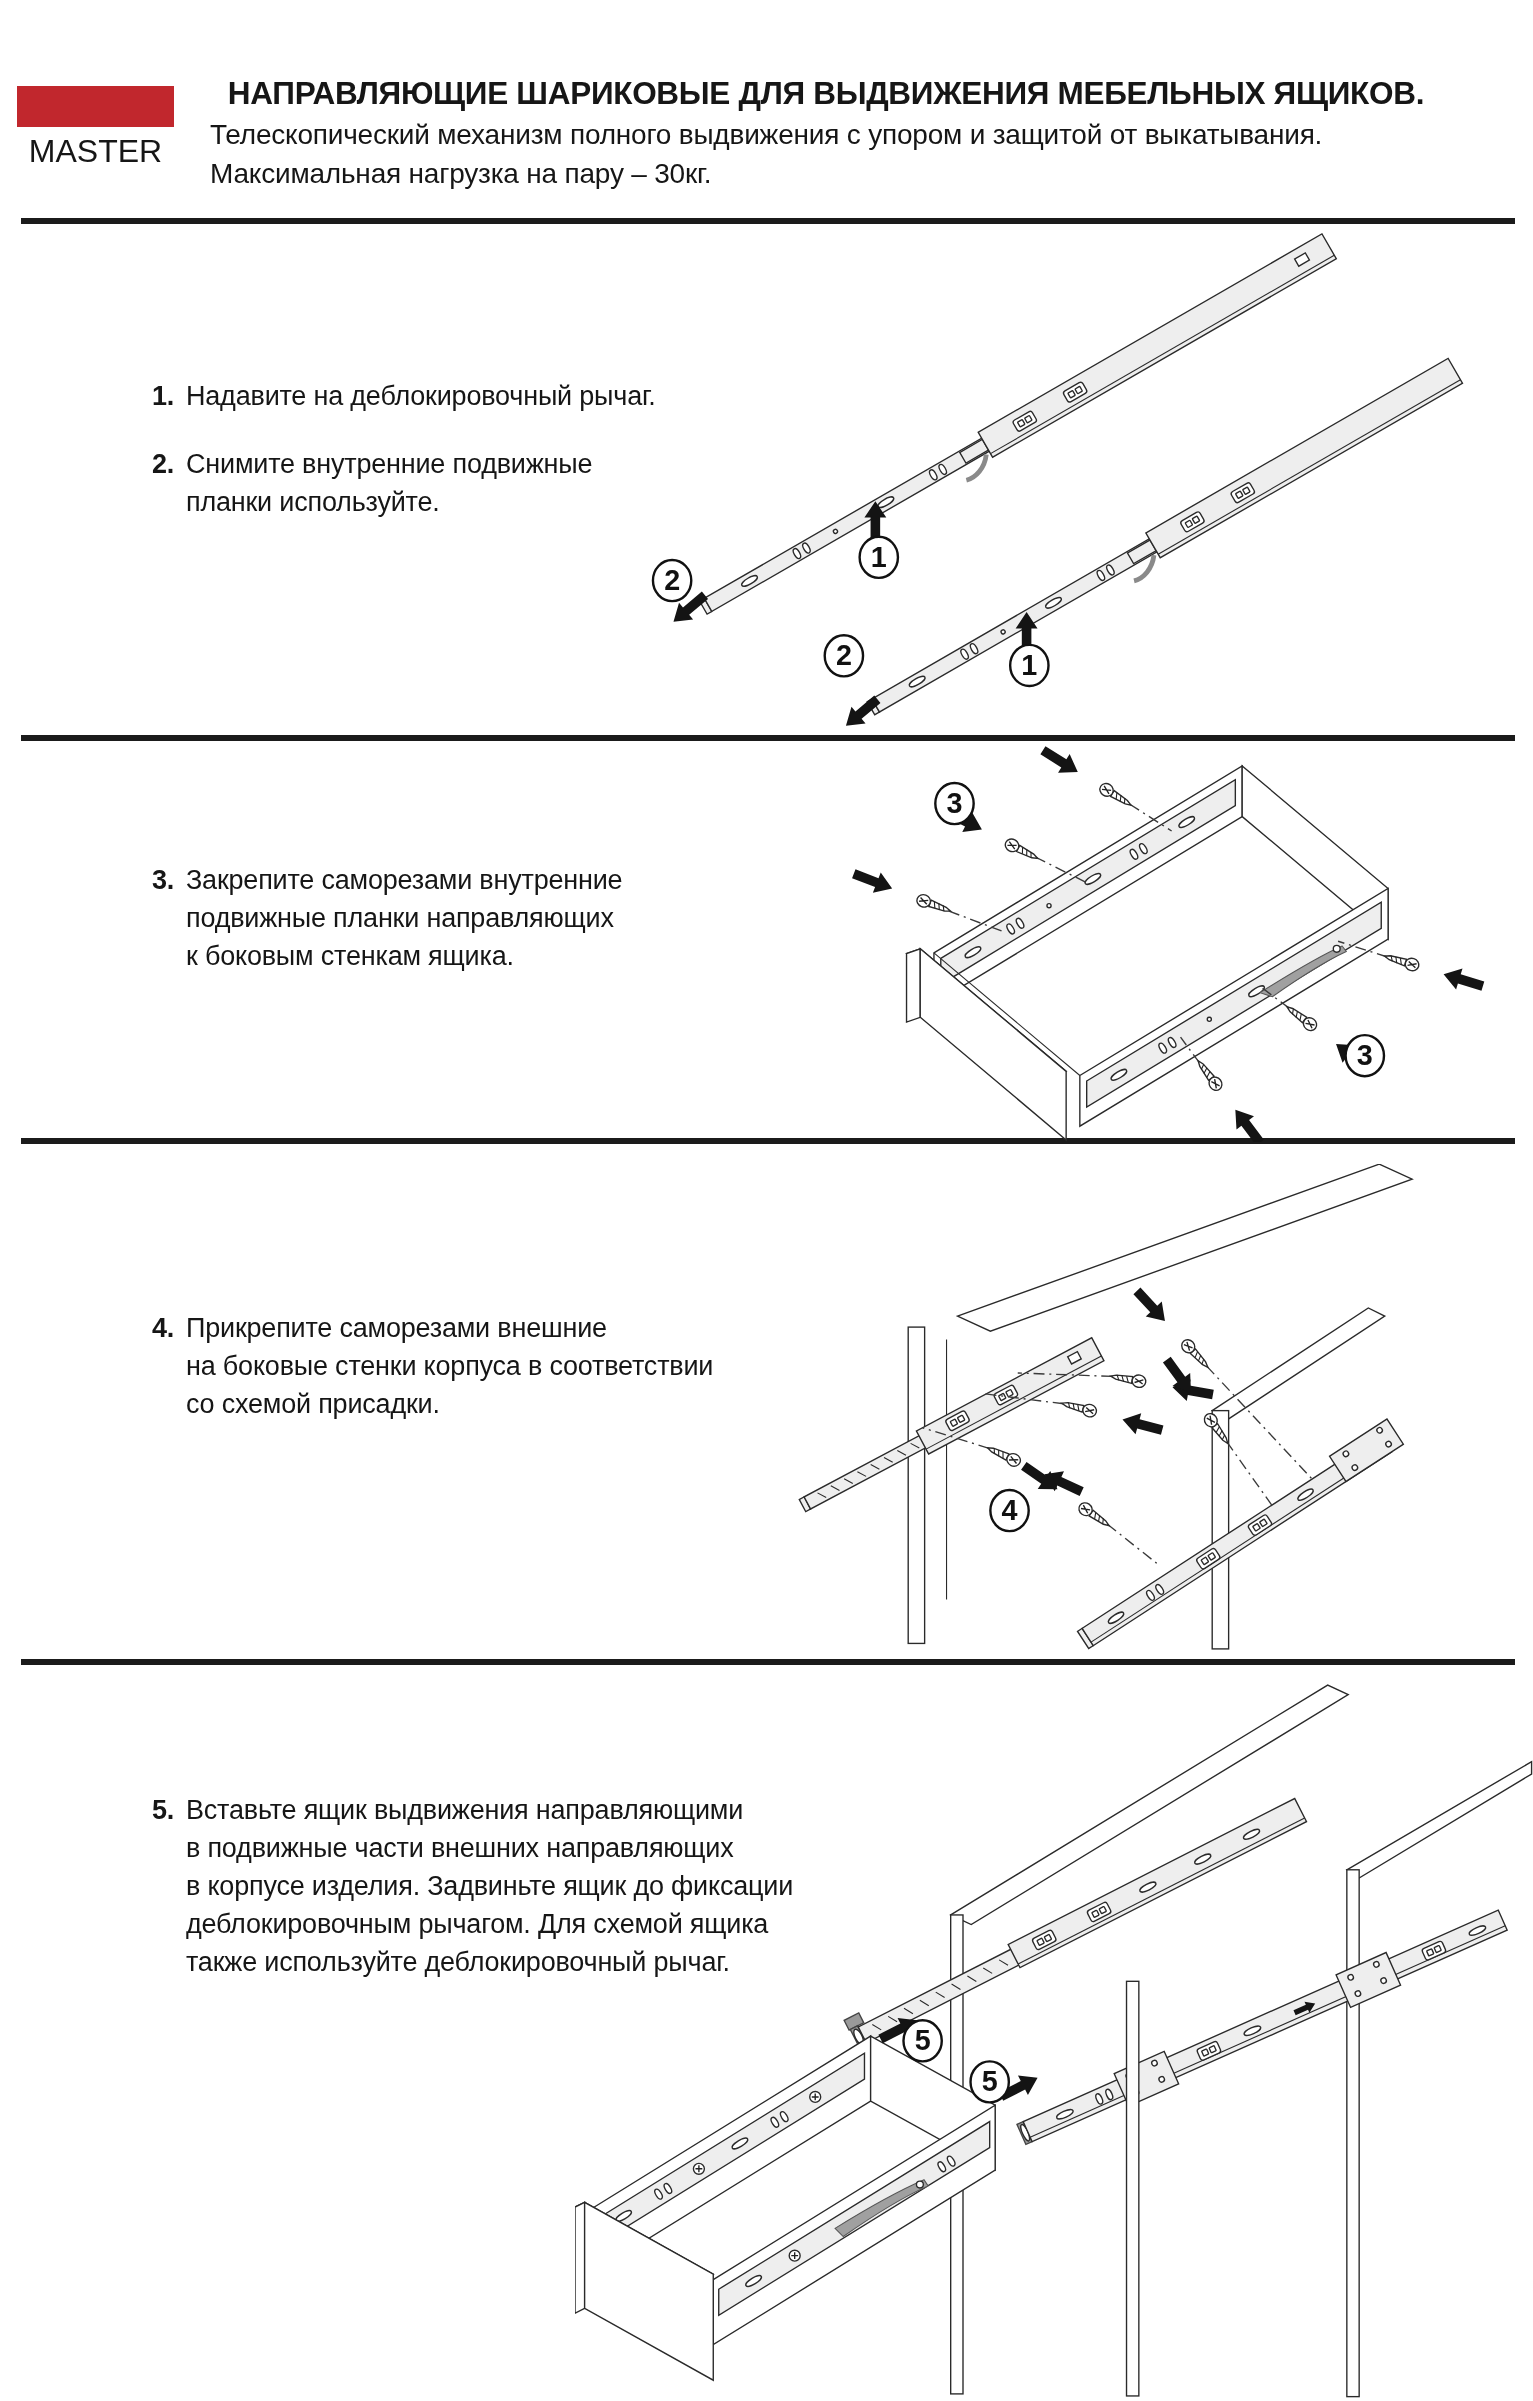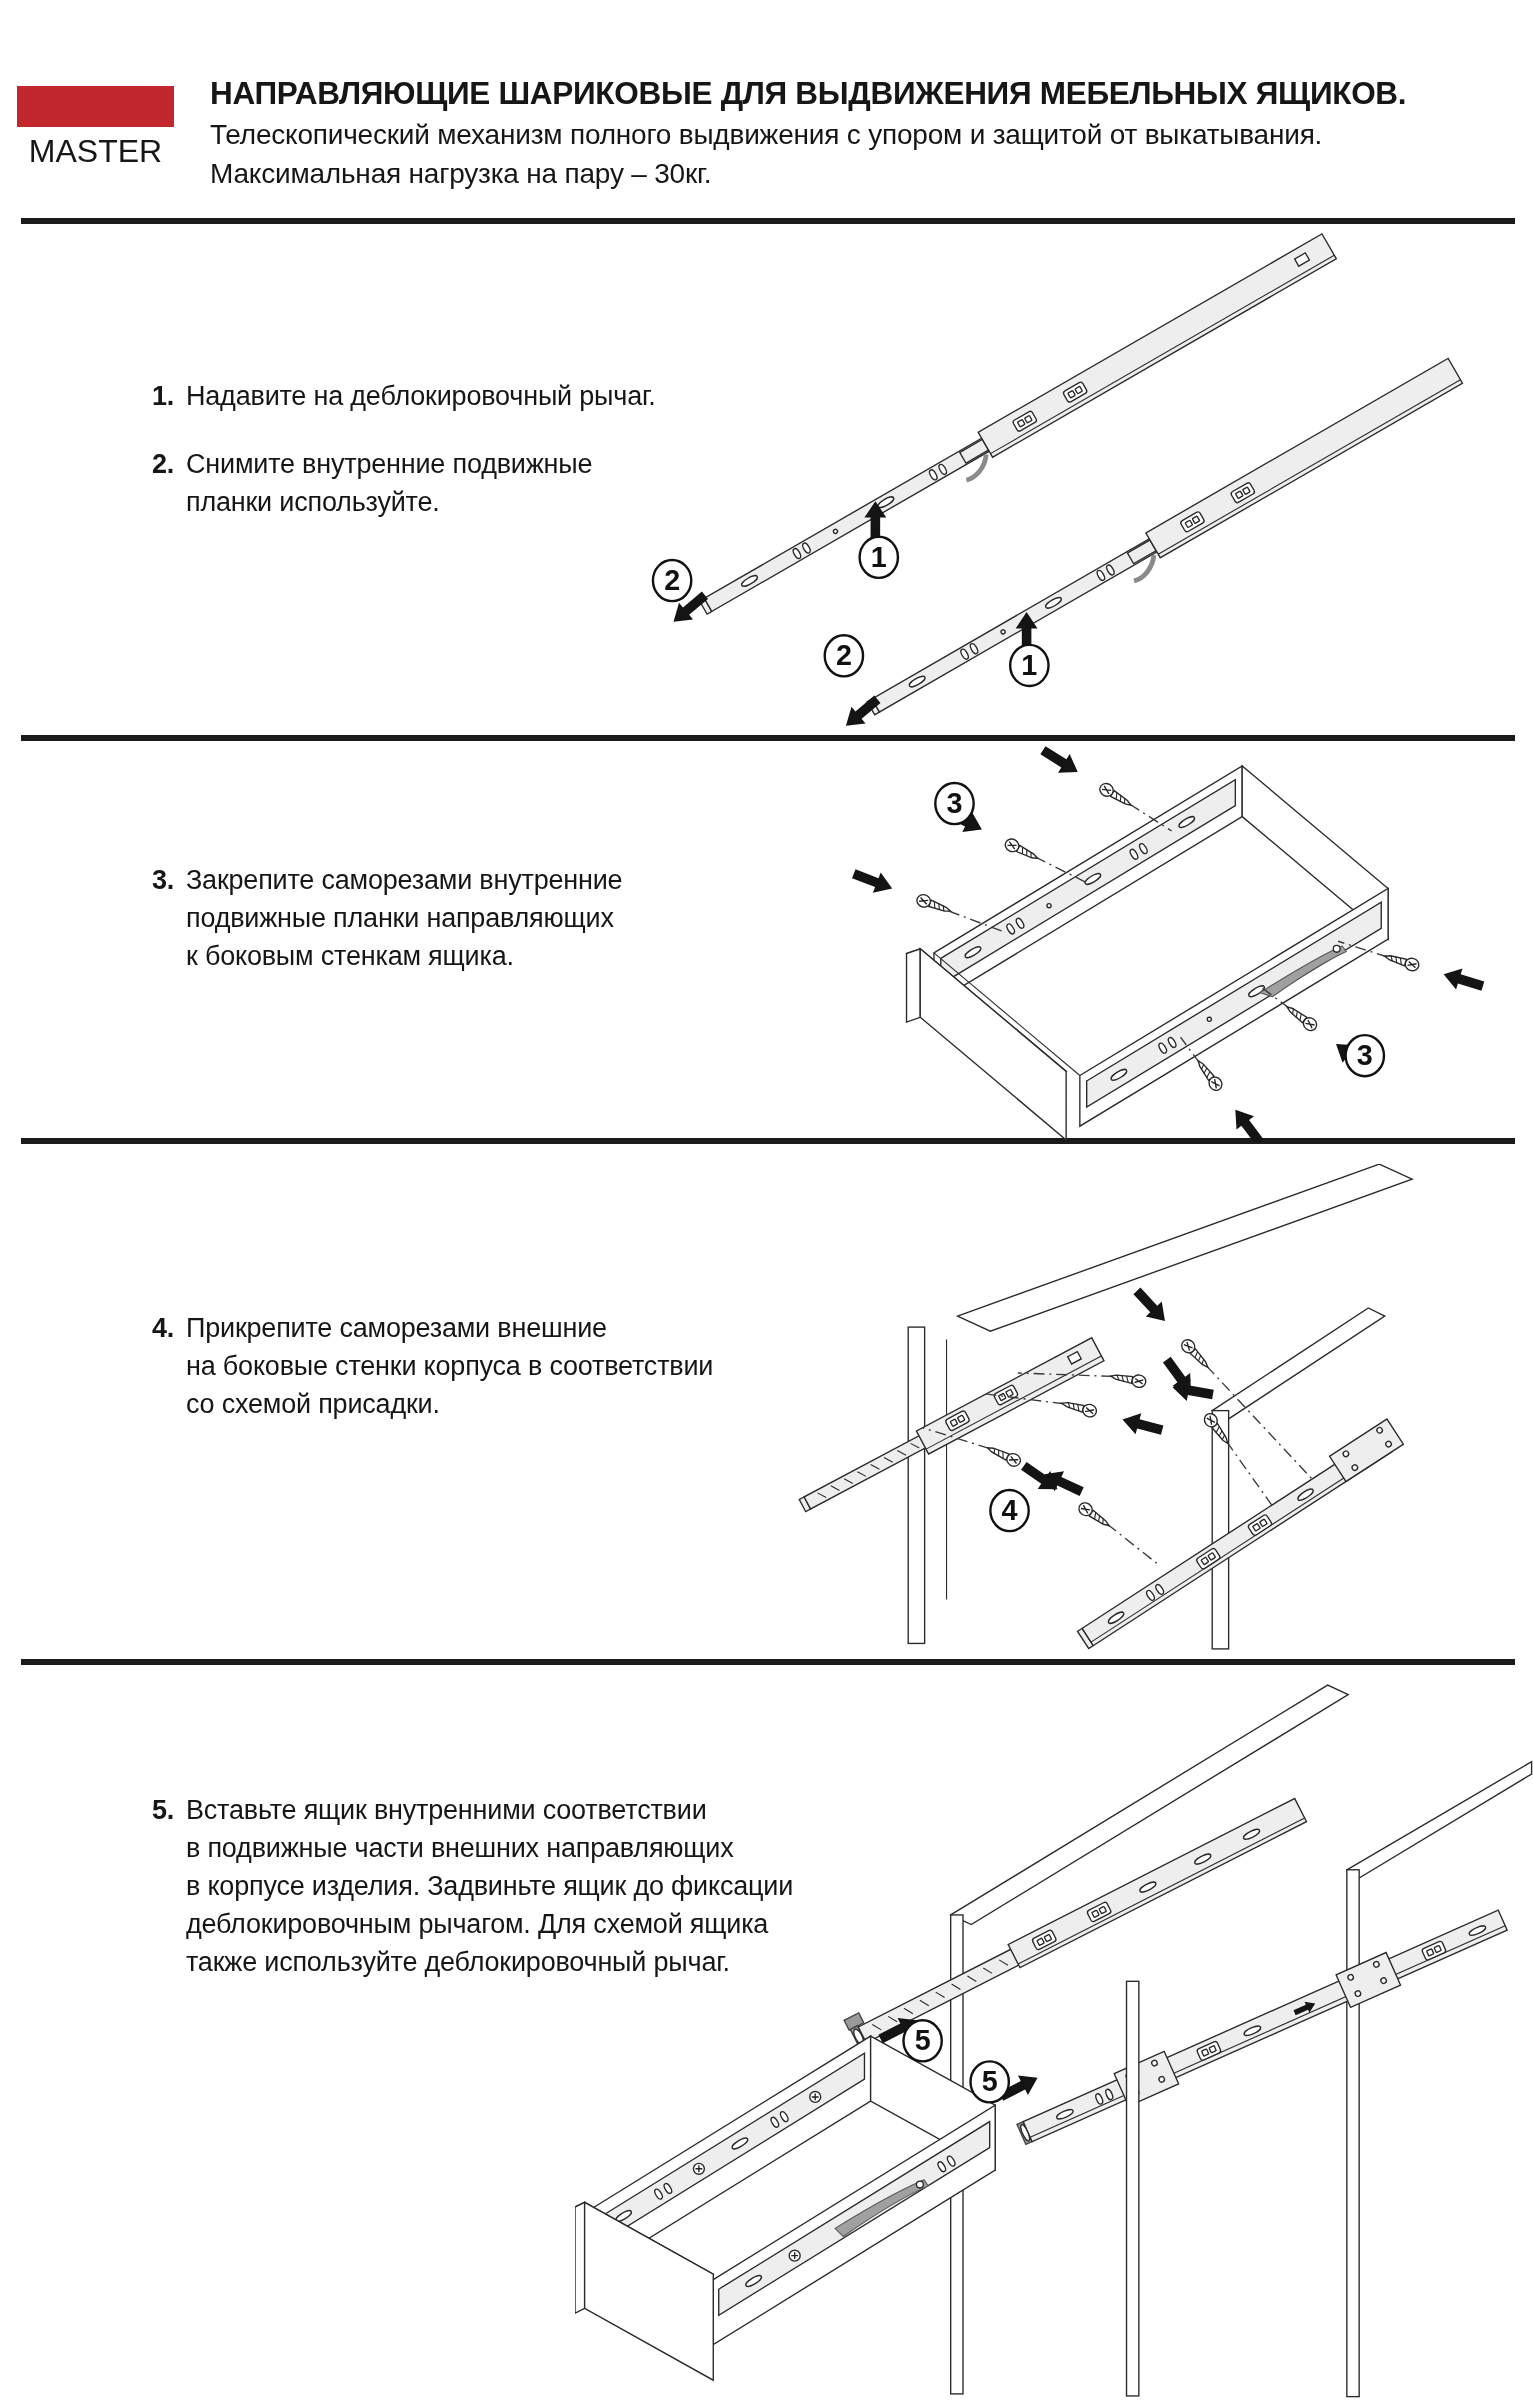--- a/index.html
+++ b/index.html
@@ -2,21 +2,21 @@
 <html style="font-size:11px"><head>
 <meta charset="utf-8">
 <style>
   html,body{margin:0;padding:0;background:#ffffff;}
   .page{position:relative;width:1533px;height:2401px;background:#ffffff;overflow:hidden;
         font-family:"Liberation Sans",sans-serif;color:#161616;}
   .logo-rect{position:absolute;left:17px;top:86px;width:157px;height:41px;background:#c1272d;}
   .brand-name{position:absolute;left:17px;top:133px;width:157px;text-align:center;
               font-size:32px;font-weight:normal;letter-spacing:0;}
   .header-text{position:absolute;left:210px;top:75px;width:1232px;}
-  .doc-title{margin:0;font-size:31.5px;font-weight:bold;letter-spacing:-0.3px;}
+  .doc-title{margin:0;font-size:31.5px;font-weight:bold;letter-spacing:-0.3px;text-align:center;}
   .doc-sub{margin:7px 0 0 0;font-size:28px;font-weight:normal;letter-spacing:-0.2px;}
   .rule{position:absolute;left:20.5px;width:1494px;height:5.5px;background:#1b1b1b;}
   .step{position:absolute;left:152px;font-size:27px;line-height:38px;letter-spacing:-0.2px;}
   .step .num{position:absolute;left:0;top:0;font-weight:bold;}
   .step .lines{margin-left:34px;}
   svg{position:absolute;}
   .w{fill:#ffffff;stroke:#2a2a2a;stroke-width:2;}
   .g{fill:#eeeeee;stroke:#2a2a2a;stroke-width:2;}
   .ln{stroke:#2a2a2a;stroke-width:1.6;fill:none;}
   .dash{stroke:#3a3a3a;stroke-width:2;fill:none;stroke-dasharray:16 7 3 7;}
@@ -70,21 +70,21 @@
     <span class="num">4.</span>
     <div class="lines">
       <div>Прикрепите саморезами внешние</div>
       <div>на боковые стенки корпуса в соответствии</div>
       <div>со схемой присадки.</div>
     </div>
   </div>
   <div class="step" style="top:1791px">
     <span class="num">5.</span>
     <div class="lines">
-      <div>Вставьте ящик внутренними соответствии</div>
+      <div>Вставьте ящик выдвижения направляющими</div>
       <div>в подвижные части внешних направляющих</div>
       <div>в корпусе изделия. Задвиньте ящик до фиксации</div>
       <div>деблокировочным рычагом. Для схемой ящика</div>
       <div>также используйте деблокировочный рычаг.</div>
     </div>
   </div>
 
   <svg width="0" height="0" style="position:absolute">
     <defs>
       <path id="arr" d="M0 0 L-24 -16 L-24 -7 L-60 -7 L-60 7 L-24 7 L-24 16 Z"></path>

